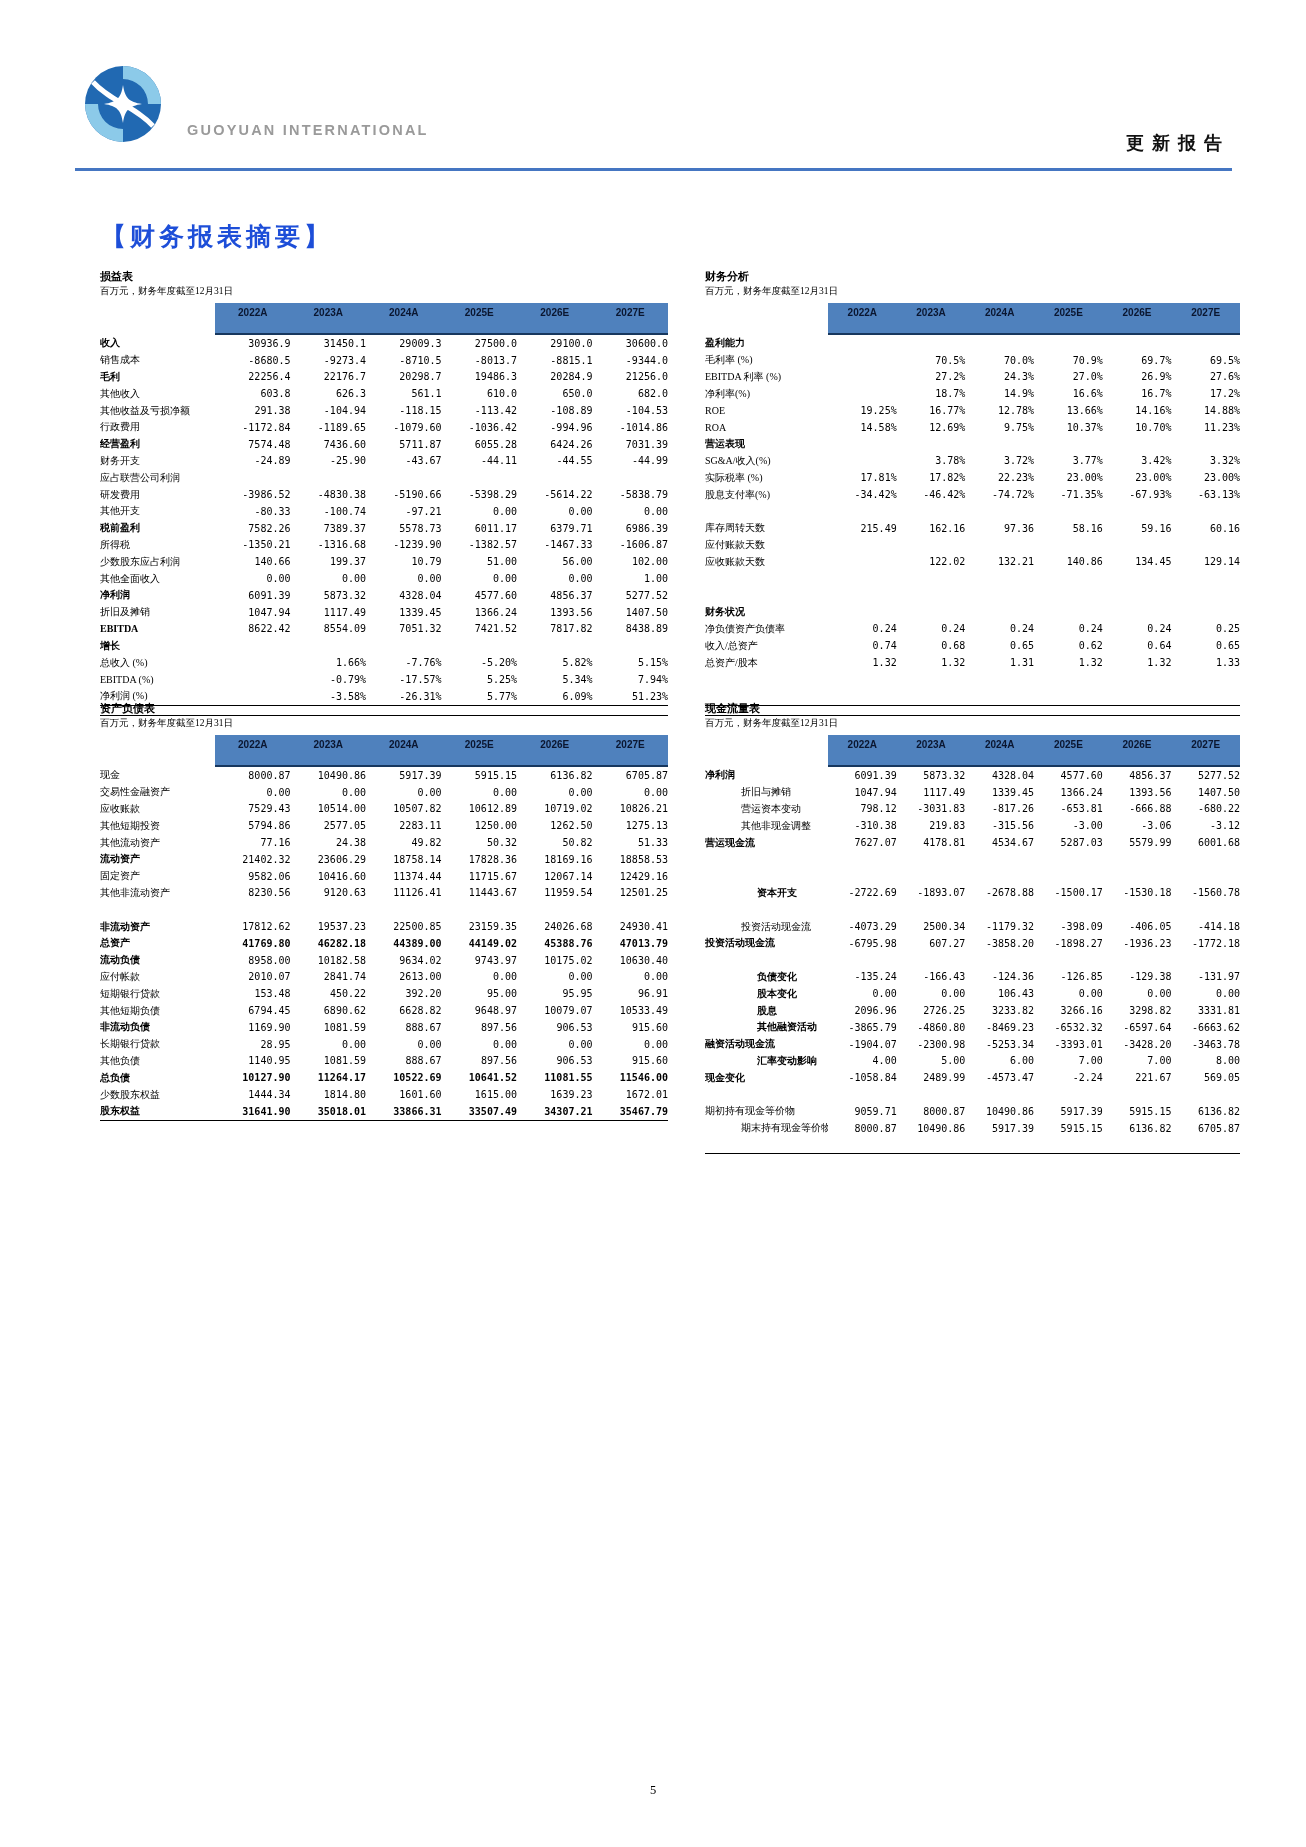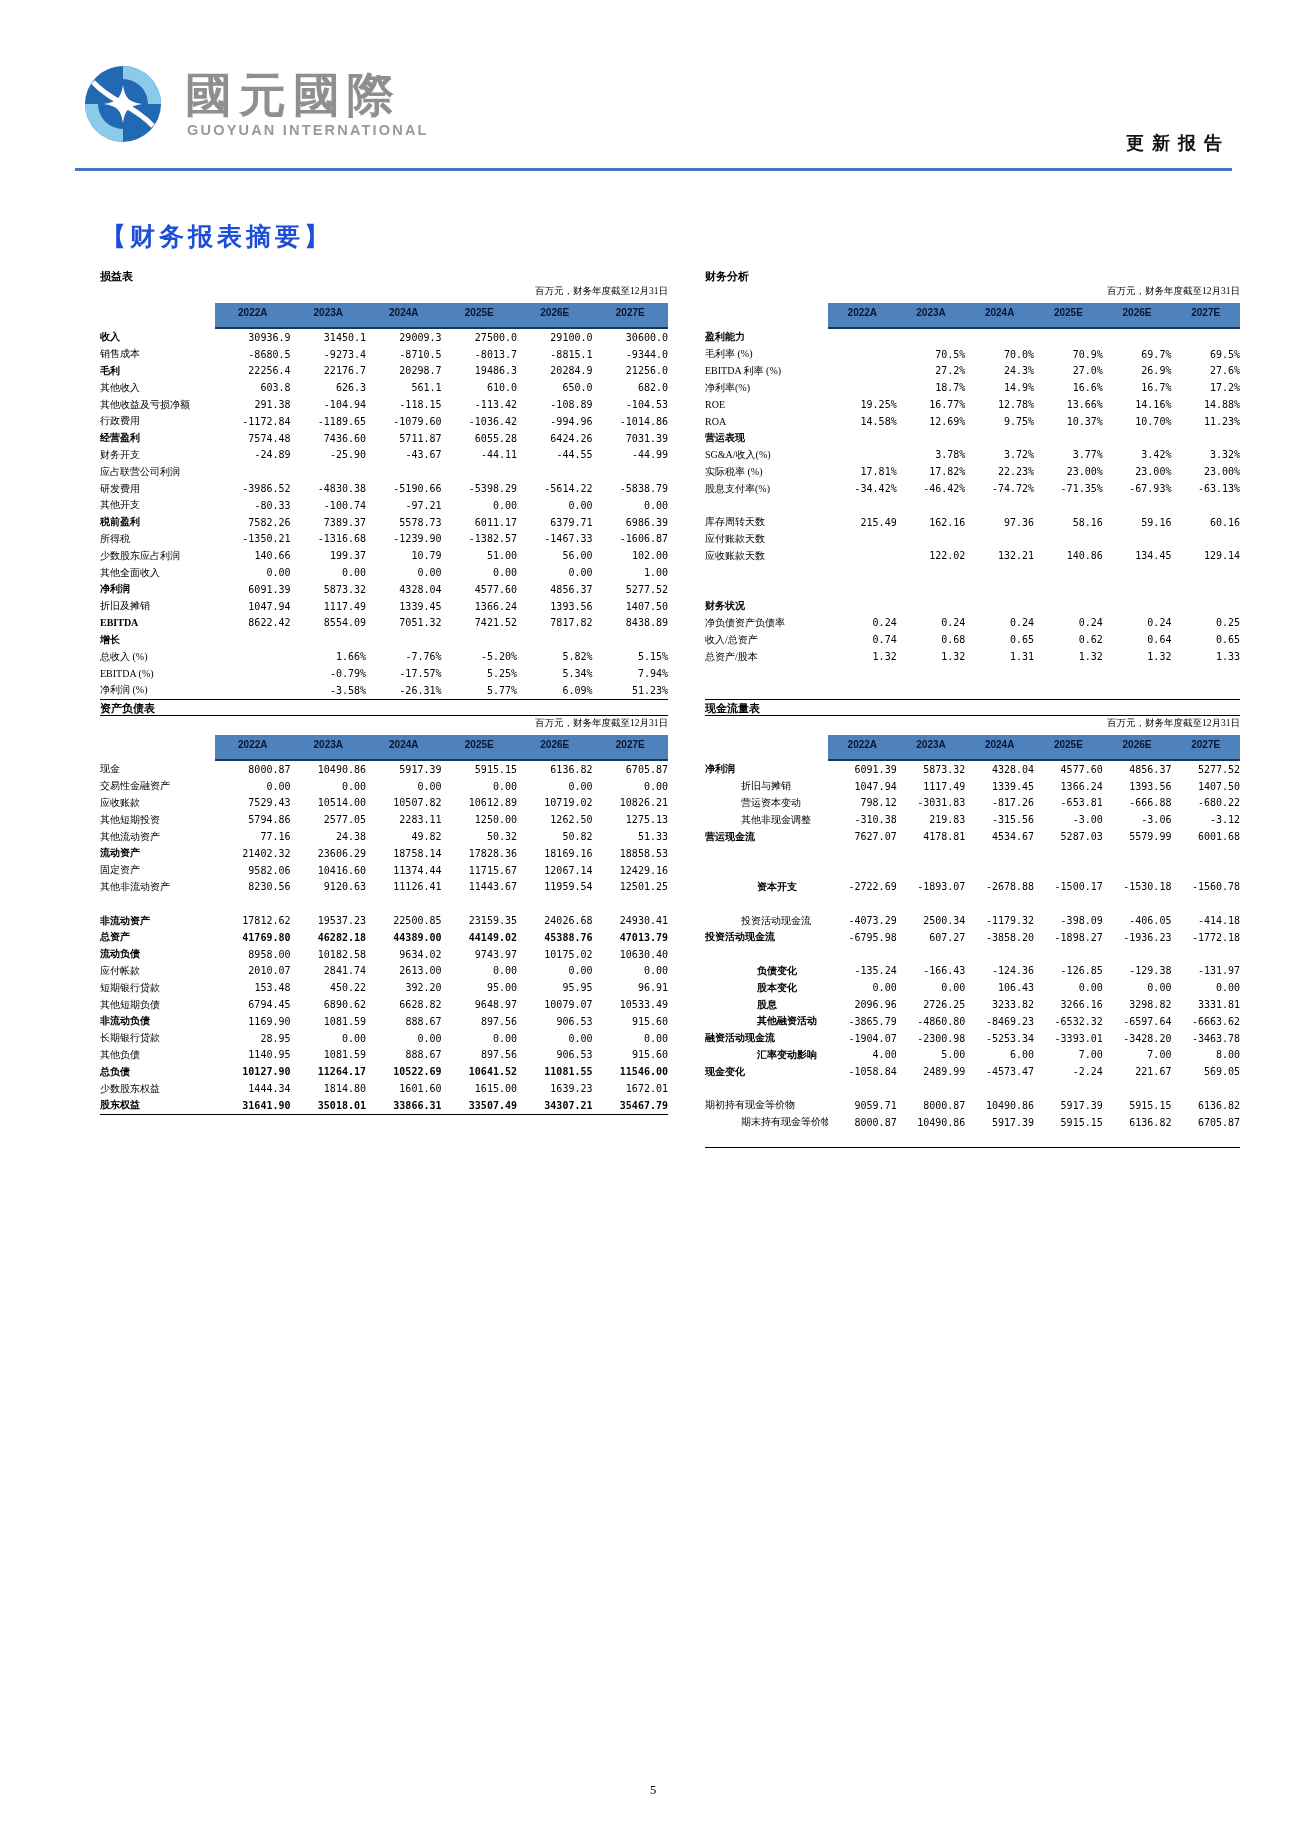--- a/index.html
+++ b/index.html
@@ -18,22 +18,22 @@
   .head-rule{ position:absolute; left:75px; top:168px; width:1157px; height:3px; background:#4576c2; }
 
   
   .page-title{ position:absolute; left:101px; top:220px; font-size:25px; font-weight:bold; color:#1d4ed8;
              letter-spacing:4px; font-family:"Liberation Serif","DejaVu Serif",serif; }
 
   
   .fin-table{ position:absolute; font-family:"Liberation Serif","DejaVu Serif",serif; color:#000; }
   .tbl-title{ height:16px; line-height:16px; font-size:11px; font-weight:bold; }
   .fin-table.ruled .tbl-title{ border-bottom:1.5px solid #000; }
-  .tbl-subtitle{ height:15px; line-height:15px; font-size:9.5px; margin-bottom:4px;text-align:right; }
-  .tbl-header{ height:26px; background:#4f81bd; border-bottom:2.5px solid #17375e; display:flex; }
+  .tbl-subtitle{ height:15px; line-height:15px; font-size:9.5px; margin-bottom:4px; }
+  .tbl-header{ height:32px; background:#4f81bd; border-bottom:2.5px solid #17375e; display:flex; }
   .hcell{ line-height:19px; text-align:center; font-size:10px; font-weight:bold; color:#0a1630;
           font-family:"Liberation Sans",sans-serif; }
   .tbl-body{ border-bottom:1.5px solid #000; }
   .row{ height:16.8px; display:flex; align-items:center; }
   .lbl{ font-size:10px; white-space:nowrap; overflow:hidden; flex:none; }
   .val{ font-size:10px; text-align:right; flex:none; font-family:"DejaVu Sans Mono",monospace; white-space:nowrap; }
   .b{ font-weight:bold; }
   .ind1{ padding-left:36px; }
   .ind2{ padding-left:52px;font-weight:bold; }
 
@@ -63,21 +63,20 @@
 <div class="page">
 
   <div class="logo-wrap">
     <svg class="logo-mark" width="80" height="88" viewBox="0 0 80 88">
       <circle cx="40" cy="44" r="38" fill="#2169b2"></circle>
       <path d="M40 6 a38 38 0 0 1 38 38 l-13 0 a25 25 0 0 0 -25 -25 z" fill="#8ccae9"></path>
       <path d="M40 82 a38 38 0 0 1 -38 -38 l13 0 a25 25 0 0 0 25 25 z" fill="#8ccae9"></path>
       <path d="M10 22 C28 42 52 46 70 66" stroke="#ffffff" stroke-width="5" fill="none"></path>
       <path d="M40 25 C42 38 46 42 59 44 C46 46 42 50 40 63 C38 50 34 46 21 44 C34 42 38 38 40 25 Z" fill="#ffffff"></path>
     </svg>
-    <div class="brand-cn">國元國際</div>
     <div class="brand-en">GUOYUAN INTERNATIONAL</div>
   </div>
   <div class="report-type">更新报告</div>
   <div class="head-rule"></div>
 
   <div class="page-title">【财务报表摘要】</div>
 
   <div id="tbl-income" class="fin-table tbl-left">
     <div class="tbl-title">损益表</div>
     <div class="tbl-subtitle">百万元，财务年度截至12月31日</div>

